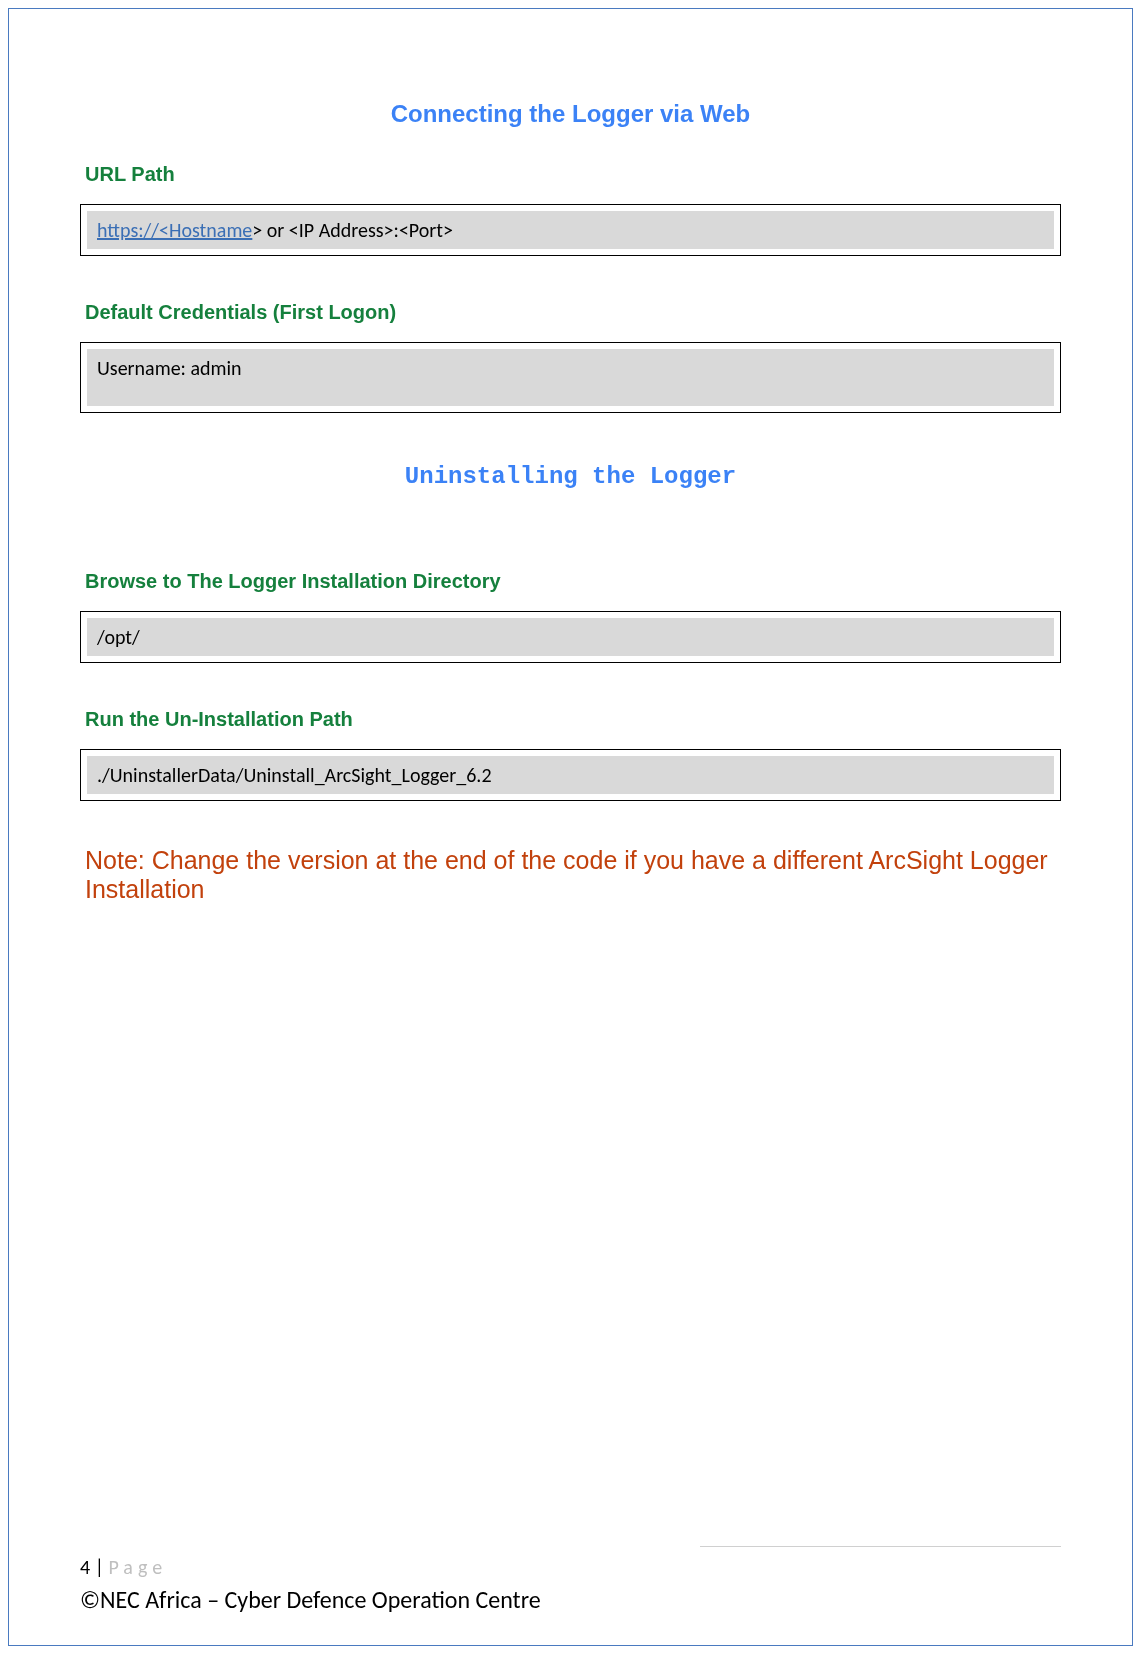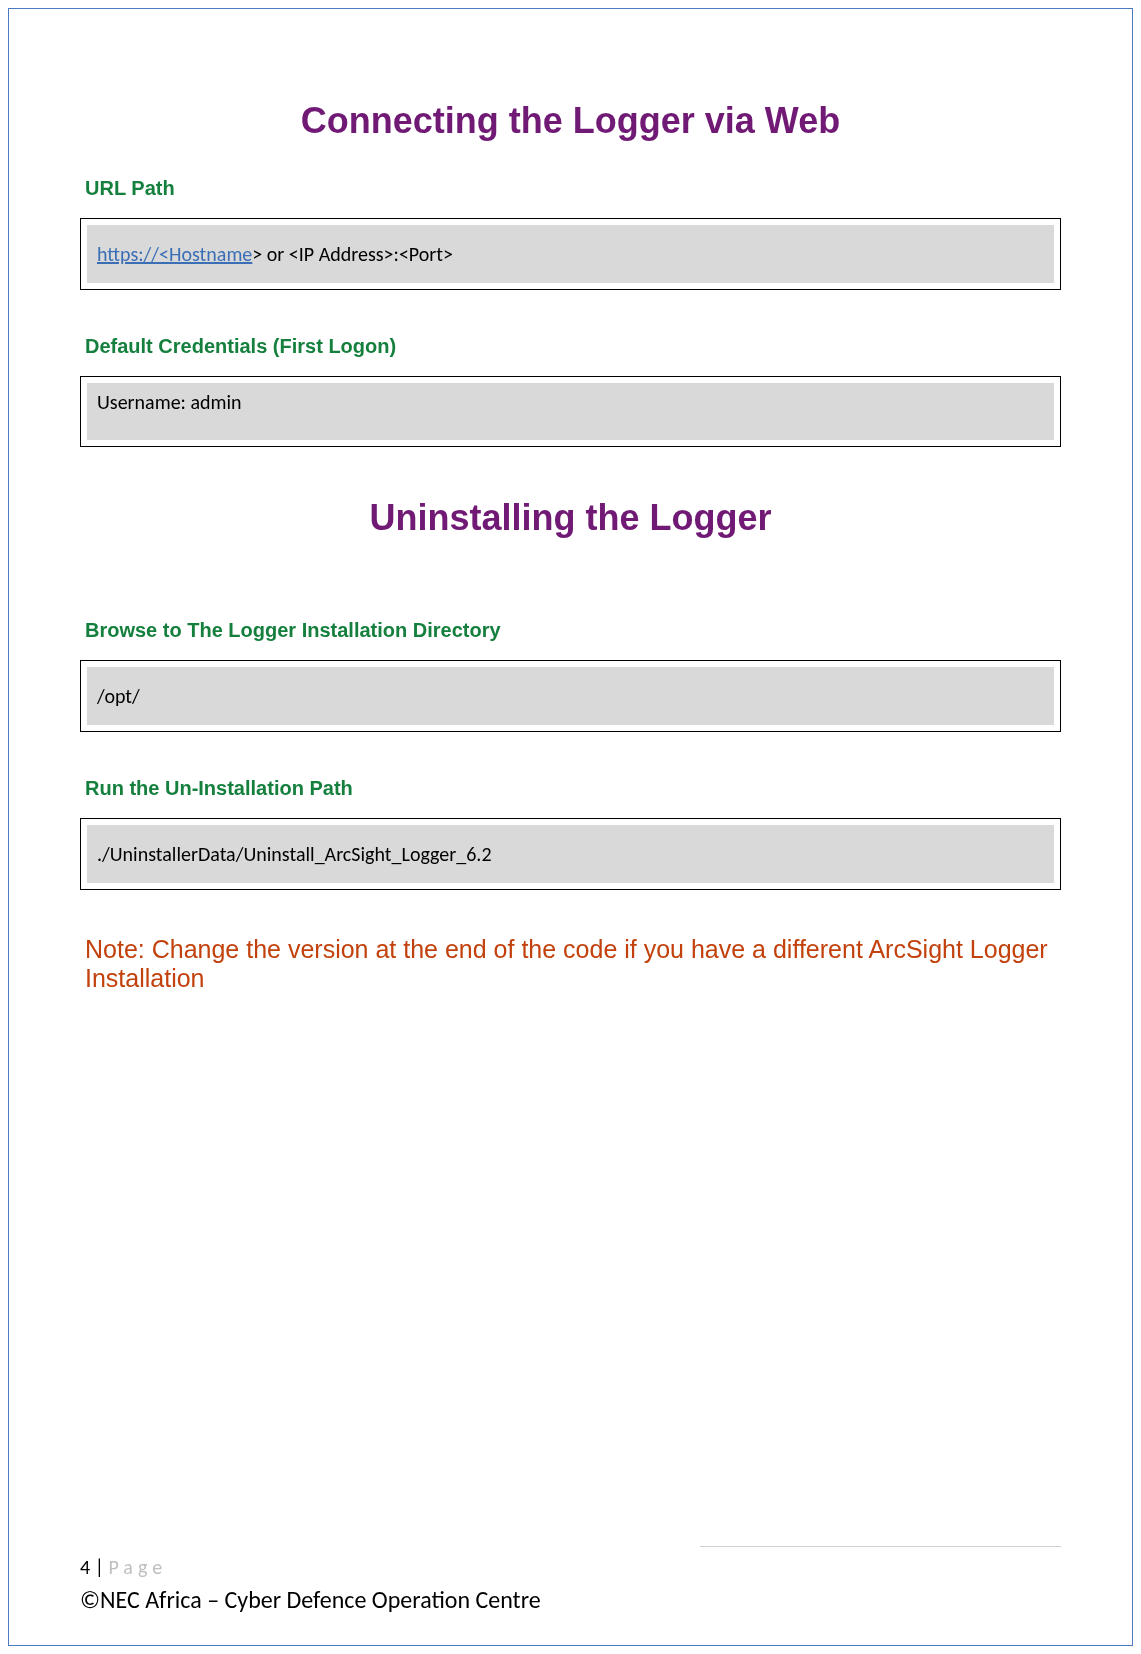--- a/index.html
+++ b/index.html
@@ -24,42 +24,42 @@
     }
     .content {
       position: absolute;
       top: 0;
       left: 0;
       right: 0;
       padding: 100px 80px 0 80px;
     }
     .main-heading {
       font-family: Arial, Helvetica, sans-serif;
-      font-size: 36px;
+      font-size: 24px;
       font-weight: bold;
-      color: #701a75;
+      color: #3b82f6;
       text-align: center;
       margin-bottom: 35px;
     }
     .sub-heading {
       font-family: Arial, Helvetica, sans-serif;
       font-size: 20px;
       font-weight: bold;
       color: #15803d;
       margin-bottom: 18px;
       margin-left: 5px;
     }
     .code-box {
       border: 1.5px solid #000;
       padding: 6px;
       margin-bottom: 45px;
     }
     .code-inner {
       background: #d9d9d9;
-      padding: 15px 10px;
+      padding: 5px 10px;
       font-family: Calibri, sans-serif;
       font-size: 20px;
       color: #000;
       line-height: 1.4;
     }
     .code-inner .link-part {
       color: #3b6fb5;
       text-decoration: underline;
     }
     .credentials-box {
@@ -105,20 +105,21 @@
     .footer-copyright {
       text-align: left;
       font-family: Calibri, sans-serif;
       font-size: 24px;
       color: #000;
       margin-top: 6px;
     }
     .section-gap {
       margin-top: 10px;
       margin-bottom: 80px;
+      font-family: Liberation Mono, monospace;
     }
   </style>
 </head>
 <body>
 
 <div class="page-border"></div>
 
 <div class="content">
 
   <h1 class="main-heading">Connecting the Logger via Web</h1>

